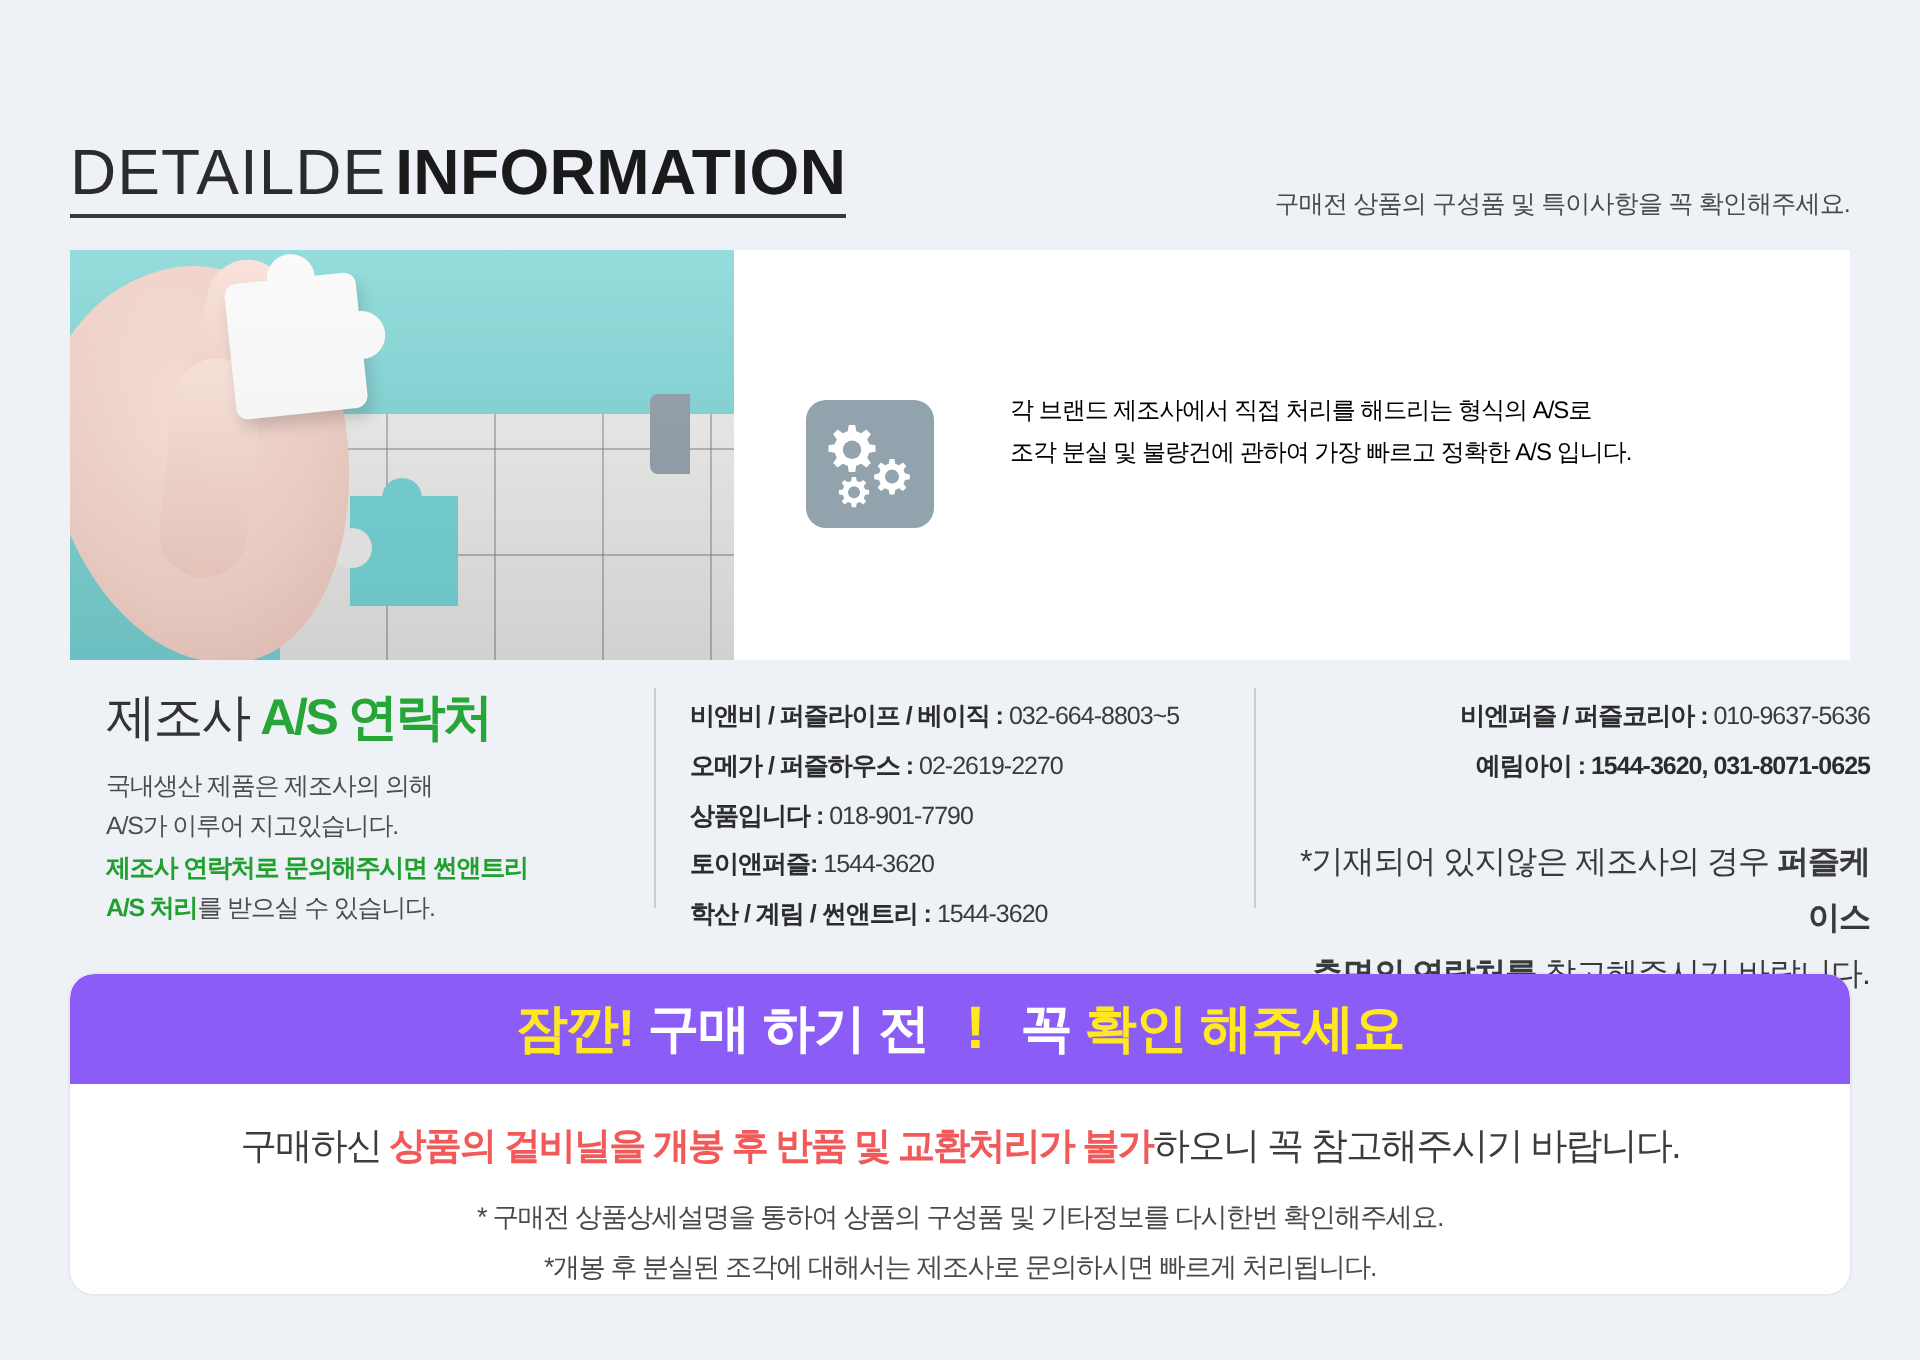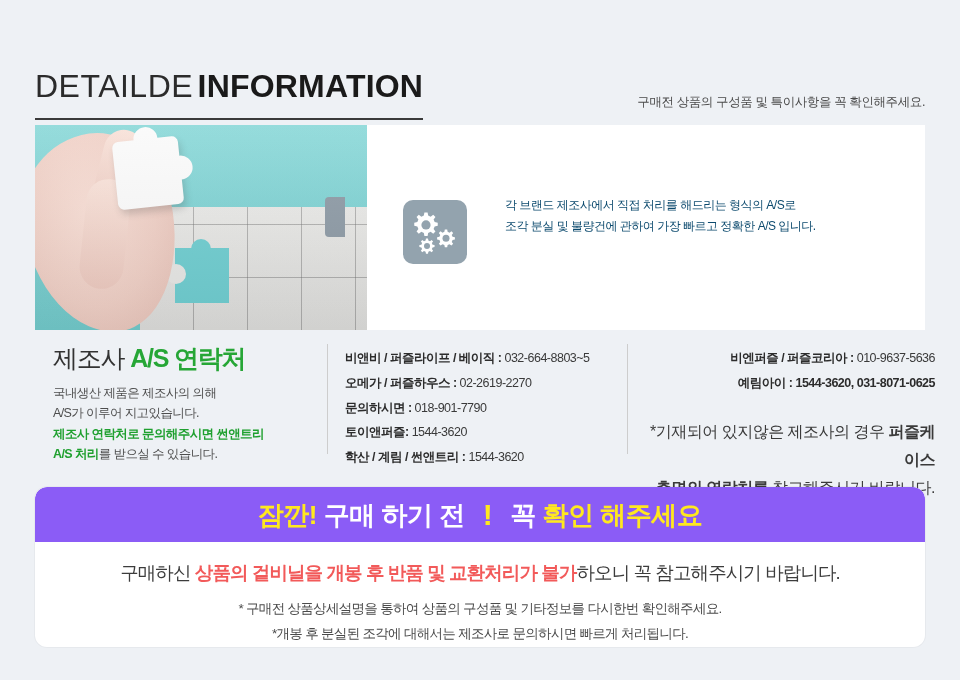--- a/index.html
+++ b/index.html
@@ -11,21 +11,21 @@
     position:relative;
   }
 
   
   .header{
     position:absolute;left:35px;top:70px;width:890px;height:48px;
   }
   .title-wrap{
     display:inline-block;
     border-bottom:2px solid #3a3a3a;
-    padding-bottom:16px;
+    padding-bottom:5px;
     line-height:1;
   }
   .title-light{
     font-size:32px;color:#2b2b2b;letter-spacing:0.5px;
     font-weight:400;font-stretch:condensed;
   }
   .title-bold{
     font-size:32px;color:#1a1a1a;letter-spacing:0.2px;
     font-weight:bold;
   }
@@ -117,21 +117,21 @@
 
   .as-text{
     position:absolute;left:470px;top:60px;width:420px;
   }
   .as-head{
     font-size:25px;color:#2d2d2d;letter-spacing:-1px;white-space:nowrap;
     line-height:1.1;
   }
   .as-head .hl{color:#26a636;font-weight:bold;}
   .as-sub{
-    margin-top:10px;font-size:12px;color:#0c4a6e;line-height:1.75;
+    margin-top:10px;font-size:12px;color:#000000;line-height:1.75;
     letter-spacing:-0.5px;
   }
 
   
   .contact{
     position:absolute;left:35px;top:338px;width:890px;height:130px;
   }
   .c-left{position:absolute;left:18px;top:4px;width:272px;}
   .c-left h3{
     margin:0;font-size:25px;color:#333;letter-spacing:-1.2px;font-weight:400;
@@ -268,21 +268,21 @@
   <div class="divider div2"></div>
 
   <div class="c-mid">
     <div class="row">
       <b>비앤비 / 퍼즐라이프 / 베이직 : </b><span>032-664-8803~5</span>
     </div>
     <div class="row">
       <b>오메가 / 퍼즐하우스 : </b><span>02-2619-2270</span>
     </div>
     <div class="row">
-      <b>문의하시면 : </b><span>018-901-7790</span>
+      <b>상품입니다 : </b><span>018-901-7790</span>
     </div>
     <div class="row">
       <b>토이앤퍼즐: </b><span>1544-3620</span>
     </div>
     <div class="row">
       <b>학산 / 계림 / 썬앤트리 : </b><span>1544-3620</span>
     </div>
   </div>
 
   <div class="c-right">

